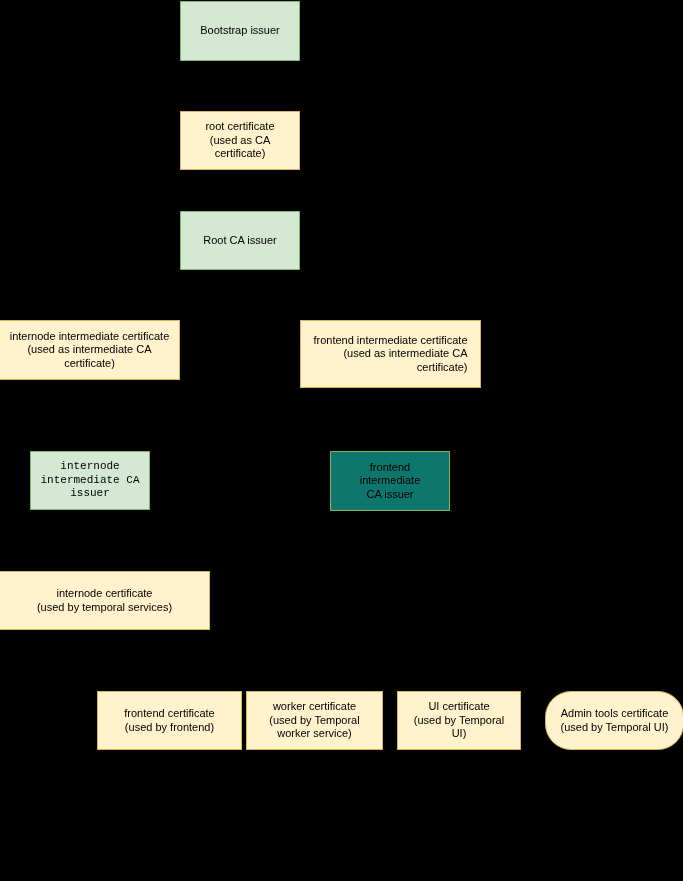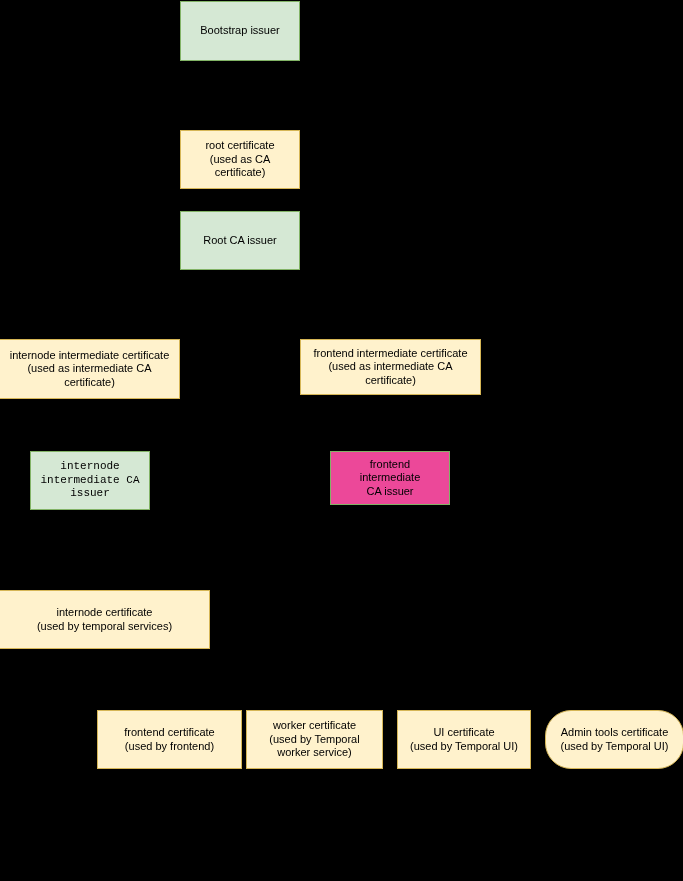--- a/index.html
+++ b/index.html
@@ -29,21 +29,20 @@
     padding: 2px 8px;
     white-space: pre-line;
   }
   .node.issuer {
     background: #d5e8d4;
     border-color: #82b366;
   }
   .node.cert {
     background: #fff2cc;
     border-color: #d6b656;
-    margin-top: 19px;
   }
   .node.client {
     background: #f8cecc;
     border-color: #b85450;
   }
   .edge {
     position: absolute;
     background: #000000;
   }
   .edge-v { width: 1px; }
@@ -98,32 +97,32 @@
     <div class="edge edge-v" style="left: 390px; top: 750px; height: 31px; background: rgb(0, 0, 0);"></div>
     <div class="arrowhead" style="left: 387px; top: 776px; border-top-color: rgb(0, 0, 0);"></div>
     <div class="node issuer" style="left: 180px; top: 1px; width: 120px; height: 60px; font-size: 11px; color: rgb(0, 0, 0); background: rgb(213, 232, 212); border-color: rgb(130, 179, 102);"><span>Bootstrap issuer</span></div>
     <div class="node cert" style="left: 180px; top: 111px; width: 120px; height: 59px; font-size: 11px; color: rgb(0, 0, 0); background: rgb(255, 242, 204); border-color: rgb(214, 182, 86);"><span>root certificate
 (used as CA
 certificate)</span></div>
     <div class="node issuer" style="left: 180px; top: 211px; width: 120px; height: 59px; font-size: 11px; color: rgb(0, 0, 0); background: rgb(213, 232, 212); border-color: rgb(130, 179, 102);"><span>Root CA issuer</span></div>
     <div class="node cert" style="left: -1px; top: 320px; width: 181px; height: 60px; font-size: 11px; color: rgb(0, 0, 0); background: rgb(255, 242, 204); border-color: rgb(214, 182, 86);"><span>internode intermediate certificate
 (used as intermediate CA
 certificate)</span></div>
-    <div class="node cert" style="left: 300px; top: 320px; width: 181px; height: 56px; font-size: 11px; color: rgb(0, 0, 0); background: rgb(255, 242, 204); border-color: rgb(214, 182, 86);"><span>frontend intermediate certificate
+    <div class="node cert" style="left: 300px; top: 320px; width: 181px; height: 68px; font-size: 11px; color: rgb(0, 0, 0); background: rgb(255, 242, 204); border-color: rgb(214, 182, 86); text-align: right;"><span>frontend intermediate certificate
 (used as intermediate CA
 certificate)</span></div>
     <div class="node issuer" style="left: 30px; top: 451px; width: 120px; height: 59px; font-size: 11px; color: rgb(0, 0, 0); background: rgb(213, 232, 212); border-color: rgb(130, 179, 102); font-family: Liberation Mono, monospace;"><span>internode
 intermediate CA
 issuer</span></div>
-    <div class="node issuer" style="left: 330px; top: 451px; width: 120px; height: 54px; font-size: 11px; color: rgb(0, 0, 0); background: #ec4899; border-color: rgb(130, 179, 102);"><span>frontend intermediate
+    <div class="node issuer" style="left: 330px; top: 451px; width: 120px; height: 60px; font-size: 11px; color: rgb(0, 0, 0); background: #0f766e; border-color: rgb(130, 179, 102);"><span>frontend intermediate
 CA issuer</span></div>
     <div class="node cert" style="left: -1px; top: 571px; width: 211px; height: 59px; font-size: 11px; color: rgb(0, 0, 0); background: rgb(255, 242, 204); border-color: rgb(214, 182, 86);"><span>internode certificate
 (used by temporal services)</span></div>
     <div class="node cert" style="left: 246px; top: 691px; width: 137px; height: 59px; font-size: 11px; color: rgb(0, 0, 0); background: rgb(255, 242, 204); border-color: rgb(214, 182, 86);"><span>worker certificate
 (used by Temporal
 worker service)</span></div>
     <div class="node cert" style="left: 97px; top: 691px; width: 145px; height: 59px; font-size: 11px; color: rgb(0, 0, 0); background: rgb(255, 242, 204); border-color: rgb(214, 182, 86);"><span>frontend certificate
 (used by frontend)</span></div>
-    <div class="node cert" style="left: 397px; top: 691px; width: 134px; height: 59px; font-size: 11px; color: rgb(0, 0, 0); background: rgb(255, 242, 204); border-color: rgb(214, 182, 86);"><span>UI certificate
+    <div class="node cert" style="left: 397px; top: 691px; width: 124px; height: 59px; font-size: 11px; color: rgb(0, 0, 0); background: rgb(255, 242, 204); border-color: rgb(214, 182, 86);"><span>UI certificate
 (used by Temporal UI)</span></div>
     <div class="node cert" style="left: 545px; top: 691px; width: 139px; height: 59px; font-size: 11px; color: rgb(0, 0, 0); background: rgb(255, 242, 204); border-color: rgb(214, 182, 86); border-radius: 26px;"><span>Admin tools certificate
 (used by Temporal UI)</span></div>
   </div>
 
 </body></html>

